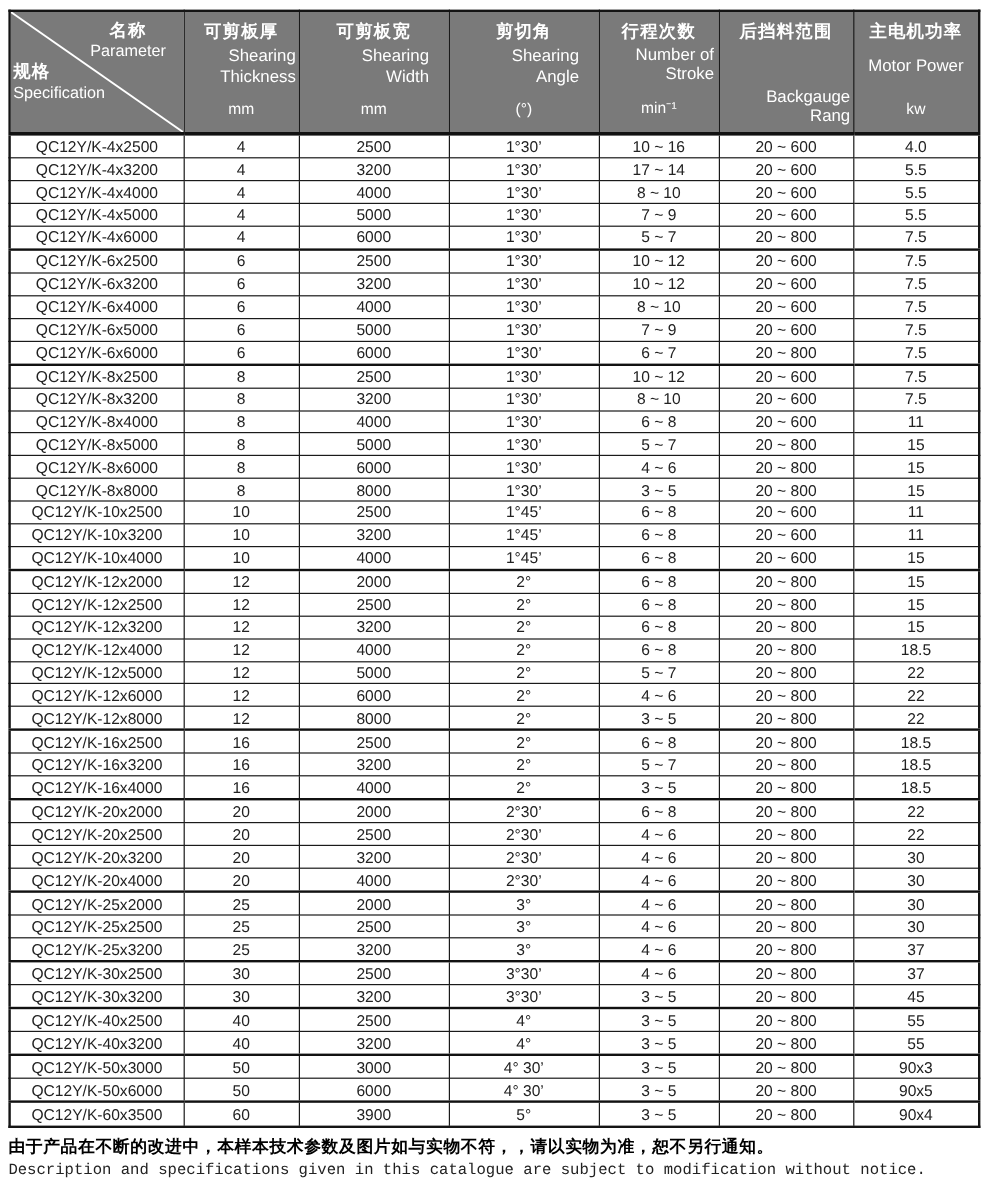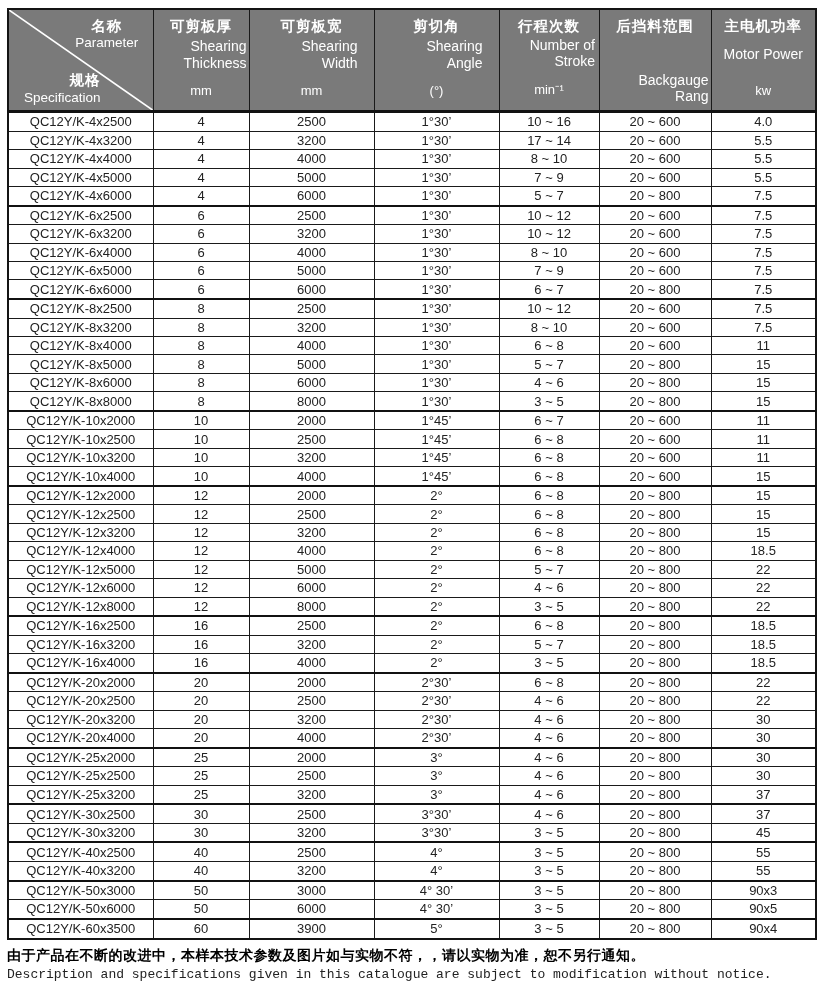--- a/index.html
+++ b/index.html
@@ -57,22 +57,22 @@
   .h-en.wide { max-width: 110px; margin-top: 36px; }
   .h-unit { font-size: 13px; margin-top: 10px; }
 
   th.corner { position: relative; overflow: hidden; }
   th.corner svg { position: absolute; left: 0; top: 0; width: 100%; height: 100%; }
   .corner-top {
     position: absolute; top: 8px; left: 54px; right: 2px;
     text-align: center; line-height: 1.2;
   }
   .corner-bottom {
-    position: absolute; bottom: 4px; left: 2px; right: 52px;
-    text-align: right; line-height: 1.2;
+    position: absolute; bottom: 24px; left: 2px; right: 52px;
+    text-align: left; line-height: 1.2;
   }
   .corner .cn { font-size: 14.5px; font-weight: bold; letter-spacing: 1px; display: block; }
   .corner .en { font-size: 13.5px; display: block; }
 
   tbody td {
     border: 1px solid #1a1a1a;
     text-align: center;
     vertical-align: middle;
     font-size: 13px;
     padding: 0;
@@ -309,29 +309,20 @@
         </tr>
         <tr>
           <td>QC12Y/K-8x8000</td>
           <td>8</td>
           <td>8000</td>
           <td>1°30’</td>
           <td>3 ~ 5</td>
           <td>20 ~ 800</td>
           <td>15</td>
         </tr>
-        <tr class="group-start">
-          <td>QC12Y/K-10x2000</td>
-          <td>10</td>
-          <td>2000</td>
-          <td>1°45’</td>
-          <td>6 ~ 7</td>
-          <td>20 ~ 600</td>
-          <td>11</td>
-        </tr>
         <tr>
           <td>QC12Y/K-10x2500</td>
           <td>10</td>
           <td>2500</td>
           <td>1°45’</td>
           <td>6 ~ 8</td>
           <td>20 ~ 600</td>
           <td>11</td>
         </tr>
         <tr>

